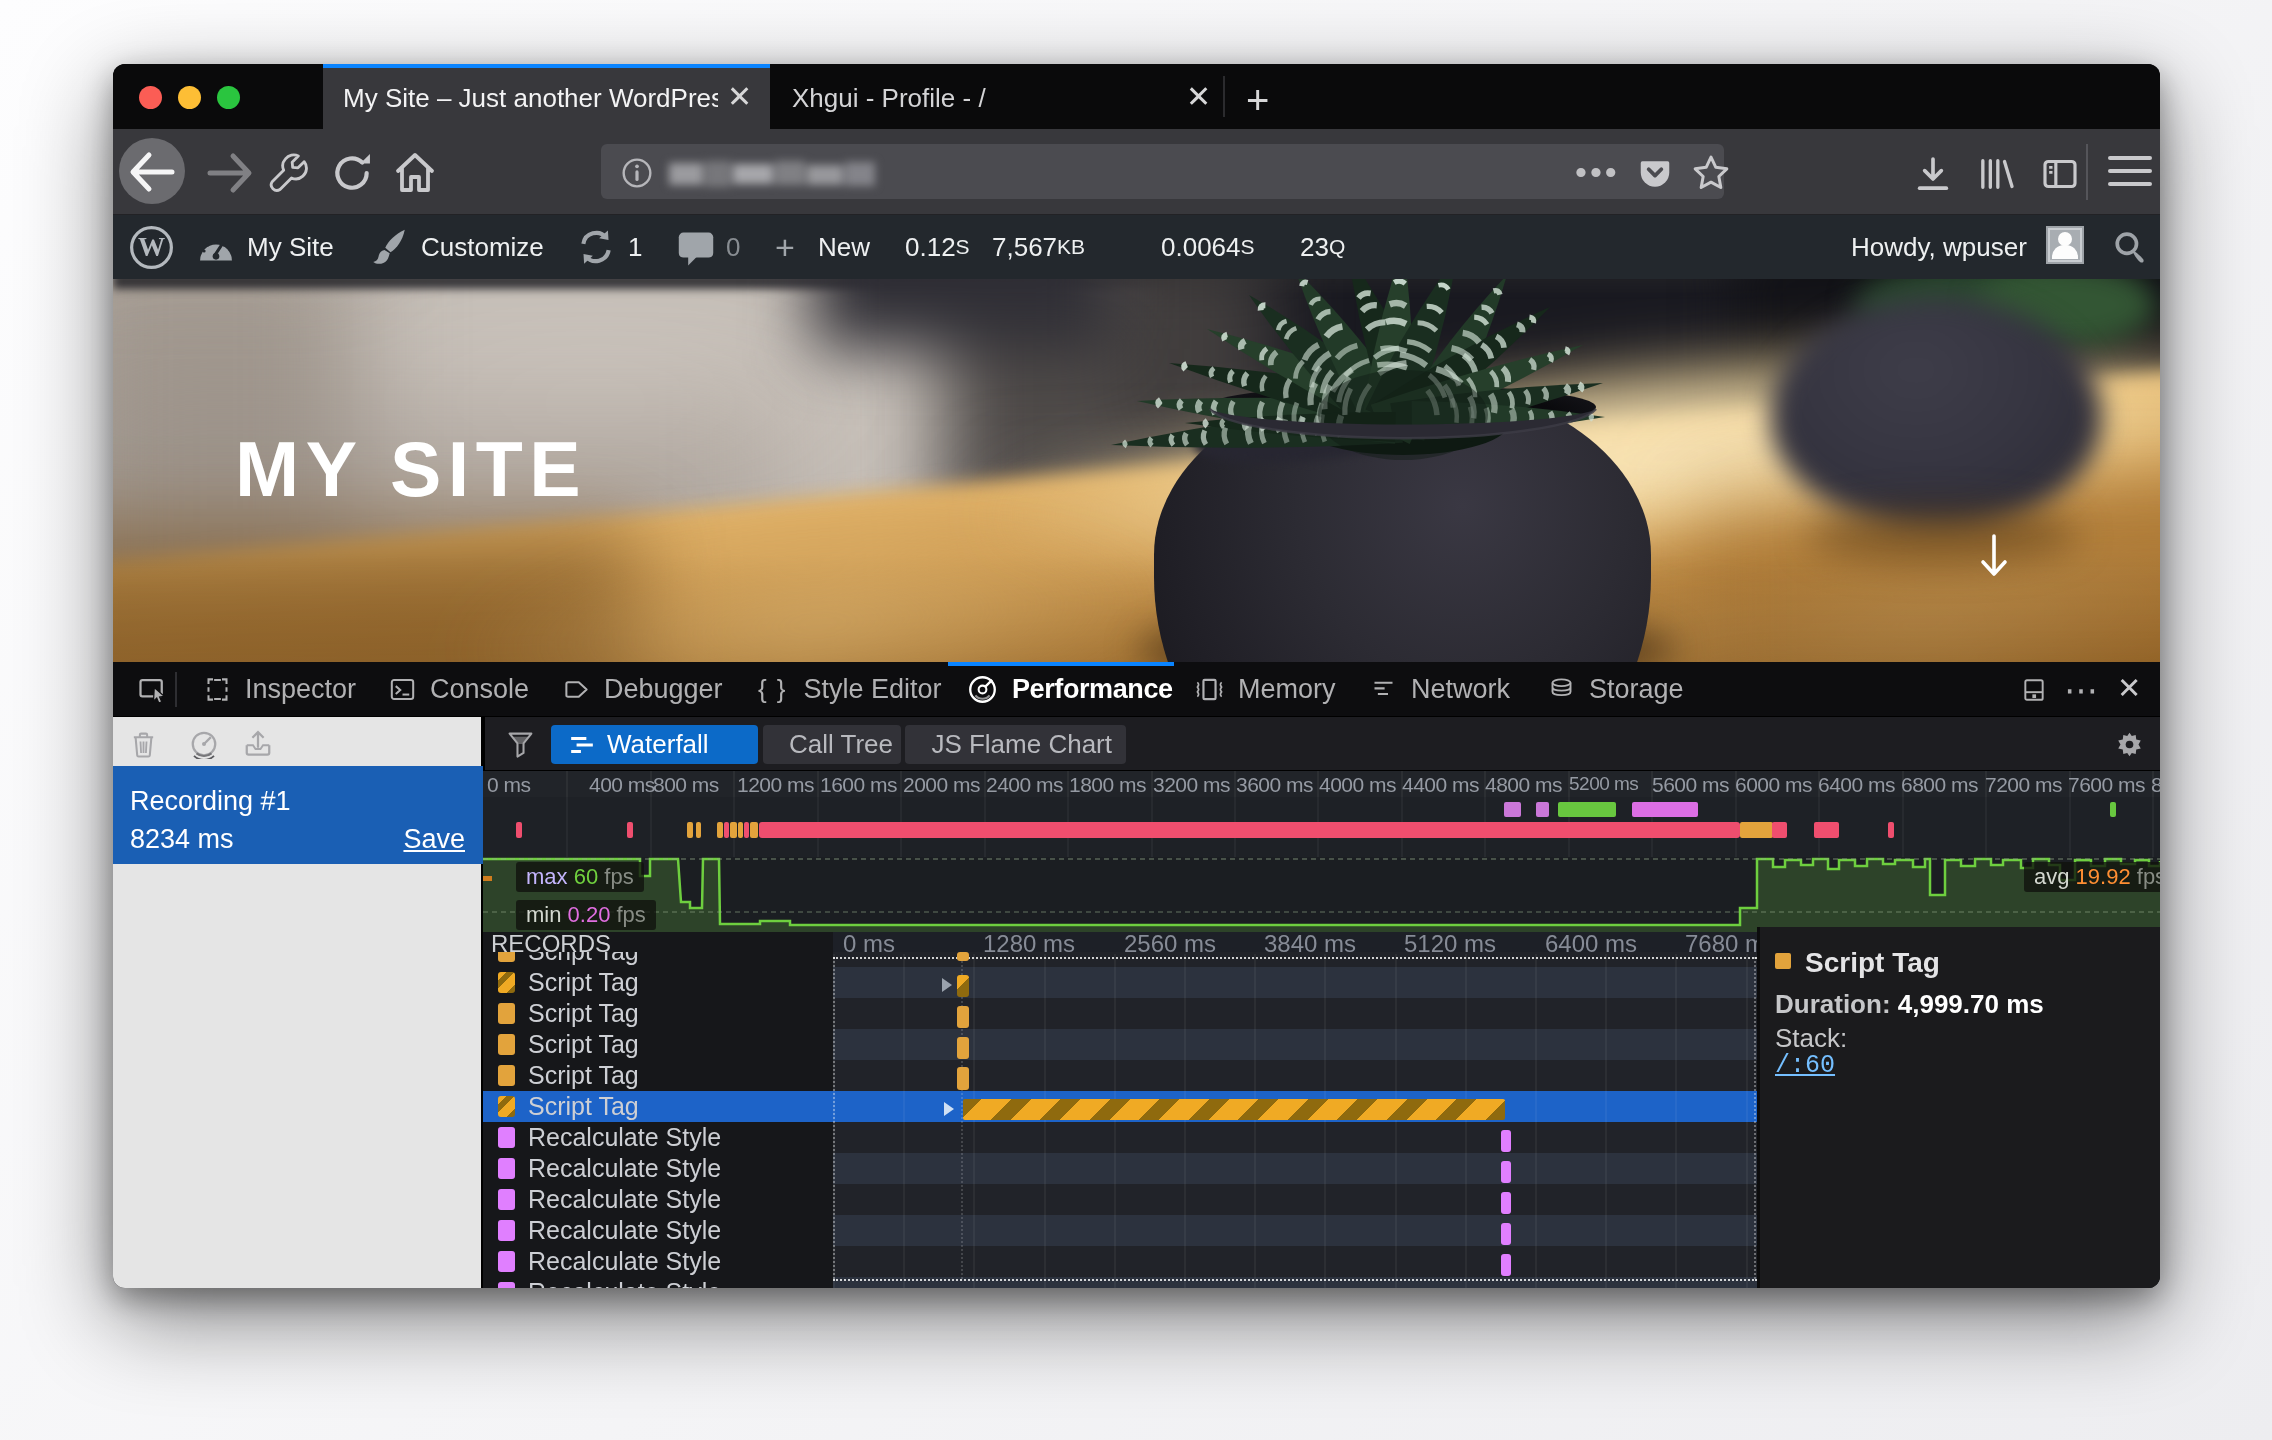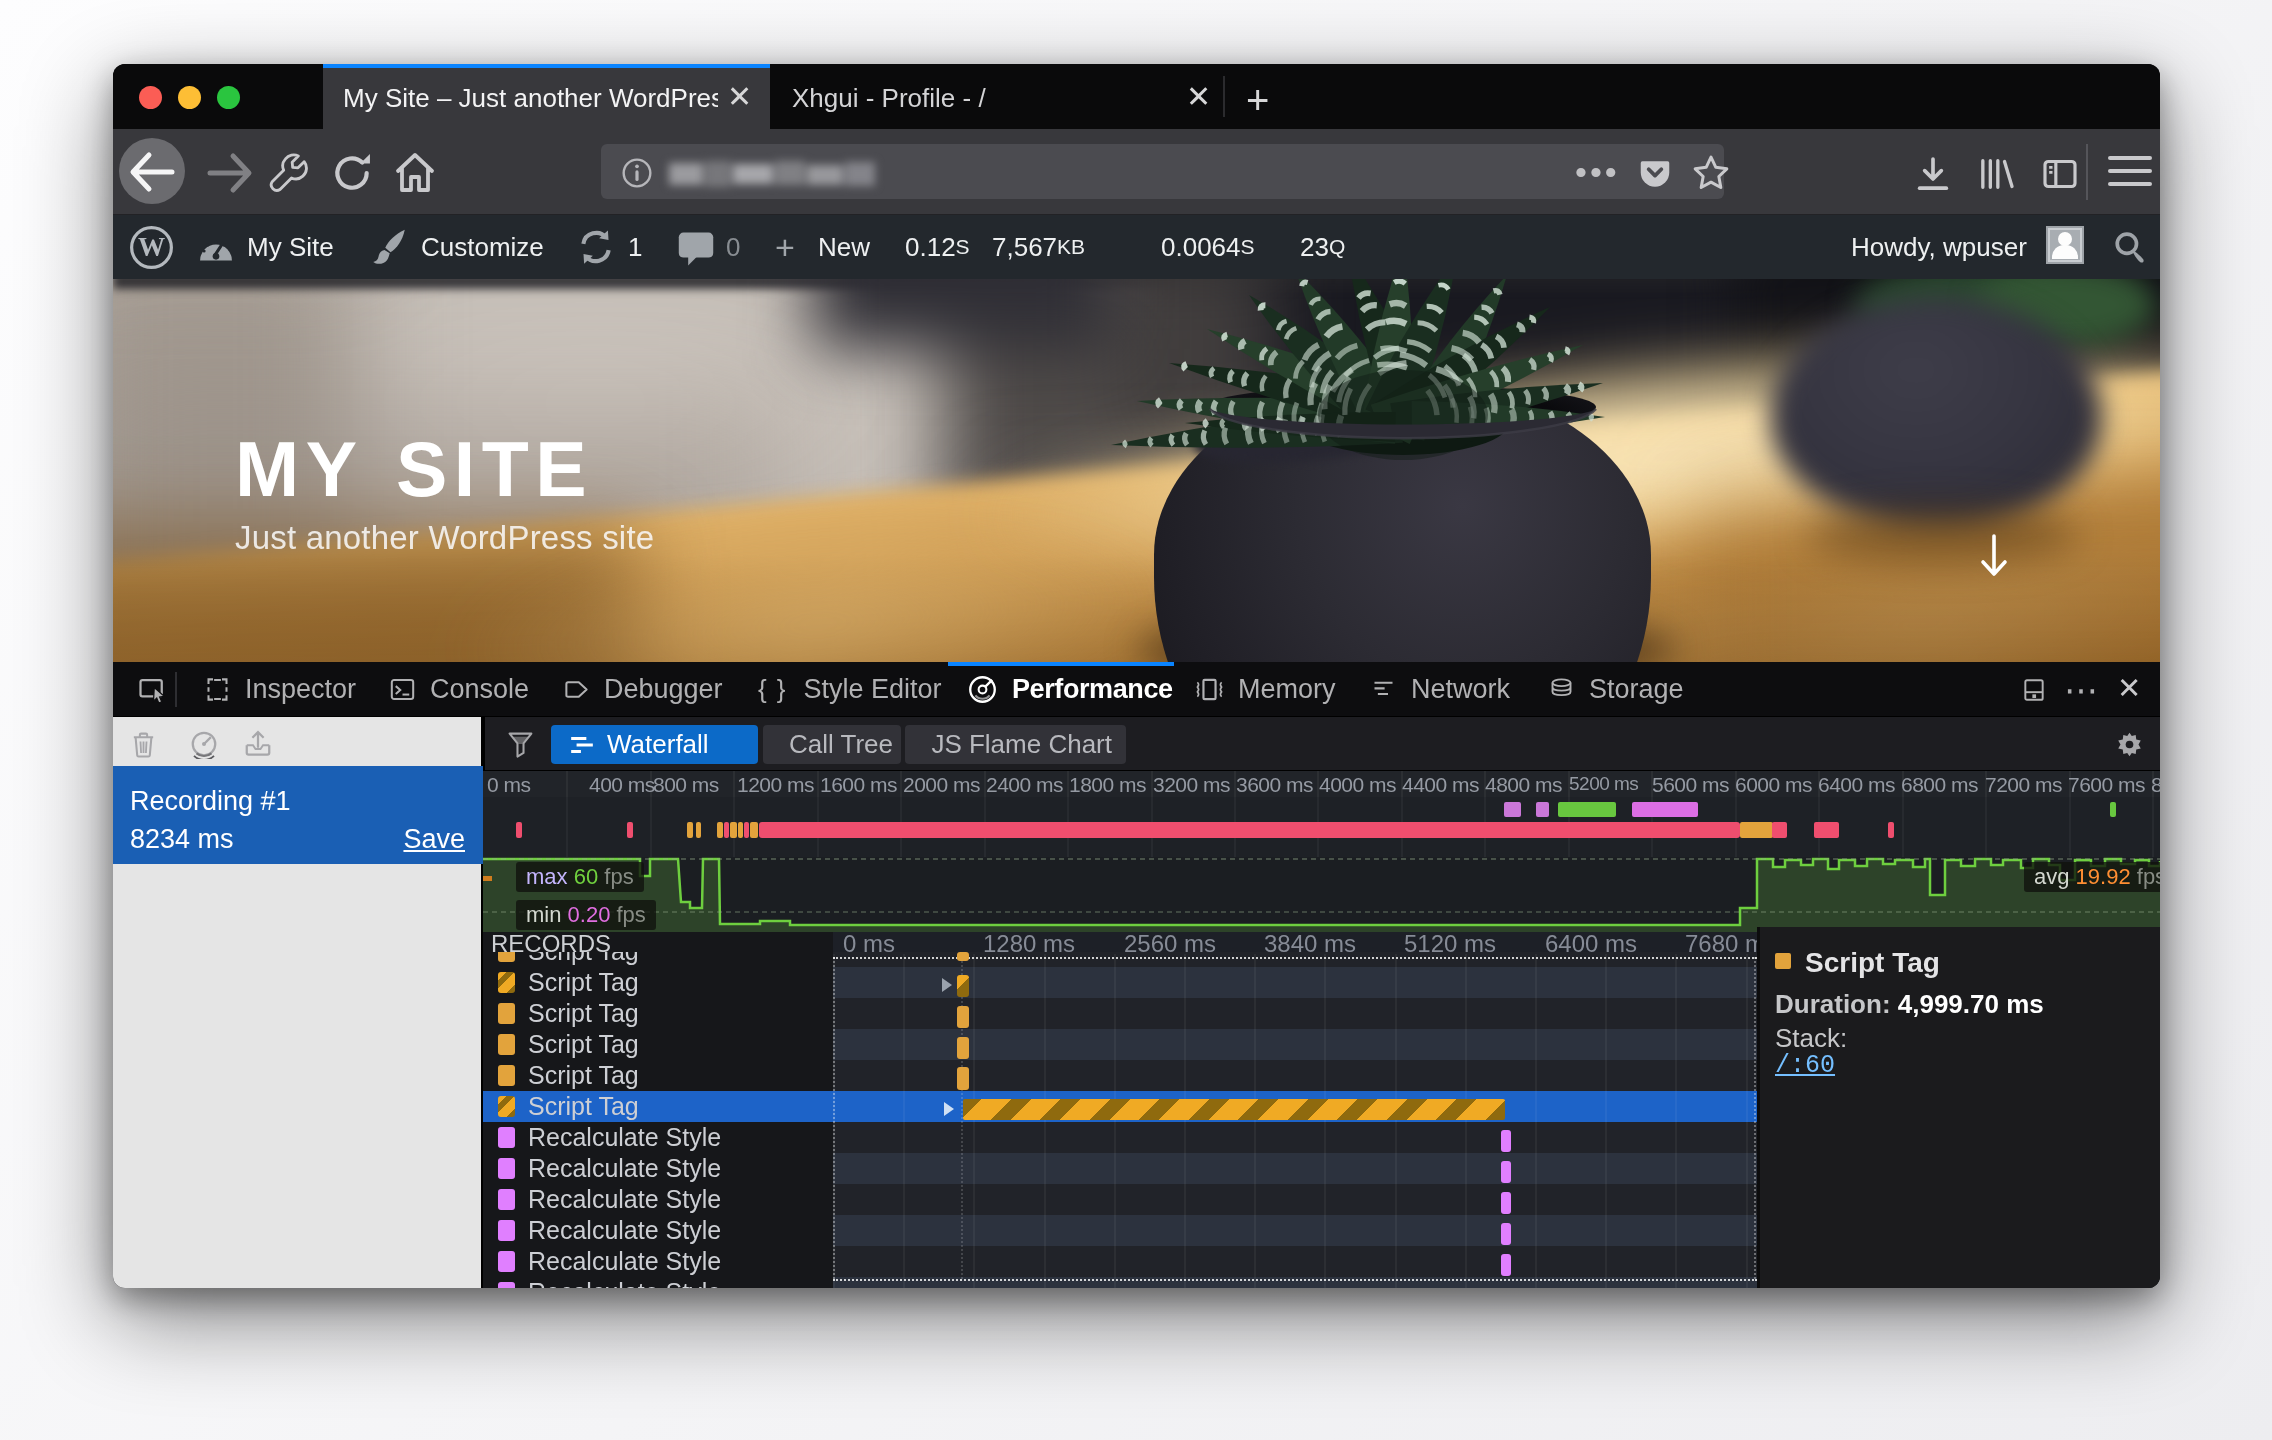--- a/index.html
+++ b/index.html
@@ -339,22 +339,21 @@
         <path d="M 193.9 142.1 Q 189.8 147.1 193.7 152.2" stroke="#cfdfd3" stroke-width="6.1" fill="none" opacity="0.69"></path>
         <path d="M 170.8 143.0 Q 166.7 146.6 170.6 150.4" stroke="#cfdfd3" stroke-width="4.6" fill="none" opacity="0.67"></path>
         <path d="M 154.3 143.6 Q 150.3 146.3 154.2 149.2" stroke="#cfdfd3" stroke-width="5.6" fill="none" opacity="0.83"></path>
         <ellipse cx="350" cy="138" rx="85" ry="45" fill="rgba(16,26,19,.45)"></ellipse>
       </svg>
     <svg class="abs" style="left:1041px; top:100px;" width="497" height="100" viewBox="0 0 497 100">
       <path d="M 56 30 A 195 34 0 0 0 442 30 A 195 18 0 0 1 56 30 Z" fill="#2b2a33"></path>
       <path d="M 56 30 A 195 34 0 0 0 442 30" fill="none" stroke="#3d3c46" stroke-width="2.5" opacity=".8"></path>
     </svg>
 
-    <div class="abs" id="mysite" style="left:122px; top:146px; font-weight:bold; font-size:77px; letter-spacing:6.5px; color:#fff;">MY <span style="margin-left:6px;">SITE</span></div>
-    <div class="abs" style="left:122px; top:240px; font-size:33px; letter-spacing:0.2px; color:rgba(250,250,252,.85);">Just another WordPress site</div>
+    <div class="abs" id="mysite" style="left:122px; top:146px; font-weight:bold; font-size:77px; letter-spacing:6.5px; color:#fff;">MY <span style="margin-left:0;">SITE</span></div>
     <svg class="abs" style="left:1864px; top:253px;" width="34" height="48" viewBox="0 0 34 48">
       <path d="M17 4 V40 M6 30 L17 42 L28 30" stroke="#fff" stroke-width="3.6" fill="none" stroke-linecap="round" stroke-linejoin="round"></path>
     </svg>
   </div>
 
   <div class="abs" id="dtabs">
     <svg class="abs" style="left:25px; top:13px;" width="30" height="30" viewBox="0 0 24 24">
       <rect x="2" y="4" width="17" height="13" rx="1.5" fill="none" stroke="#b1b1b3" stroke-width="1.8"></rect>
       <path d="M13 10 L21 17 L17.3 17.6 L19 21.5 L16.6 22.4 L15 18.5 L12.4 21 Z" fill="#b1b1b3" stroke="#0d0d0f" stroke-width="1"></path>
     </svg>

